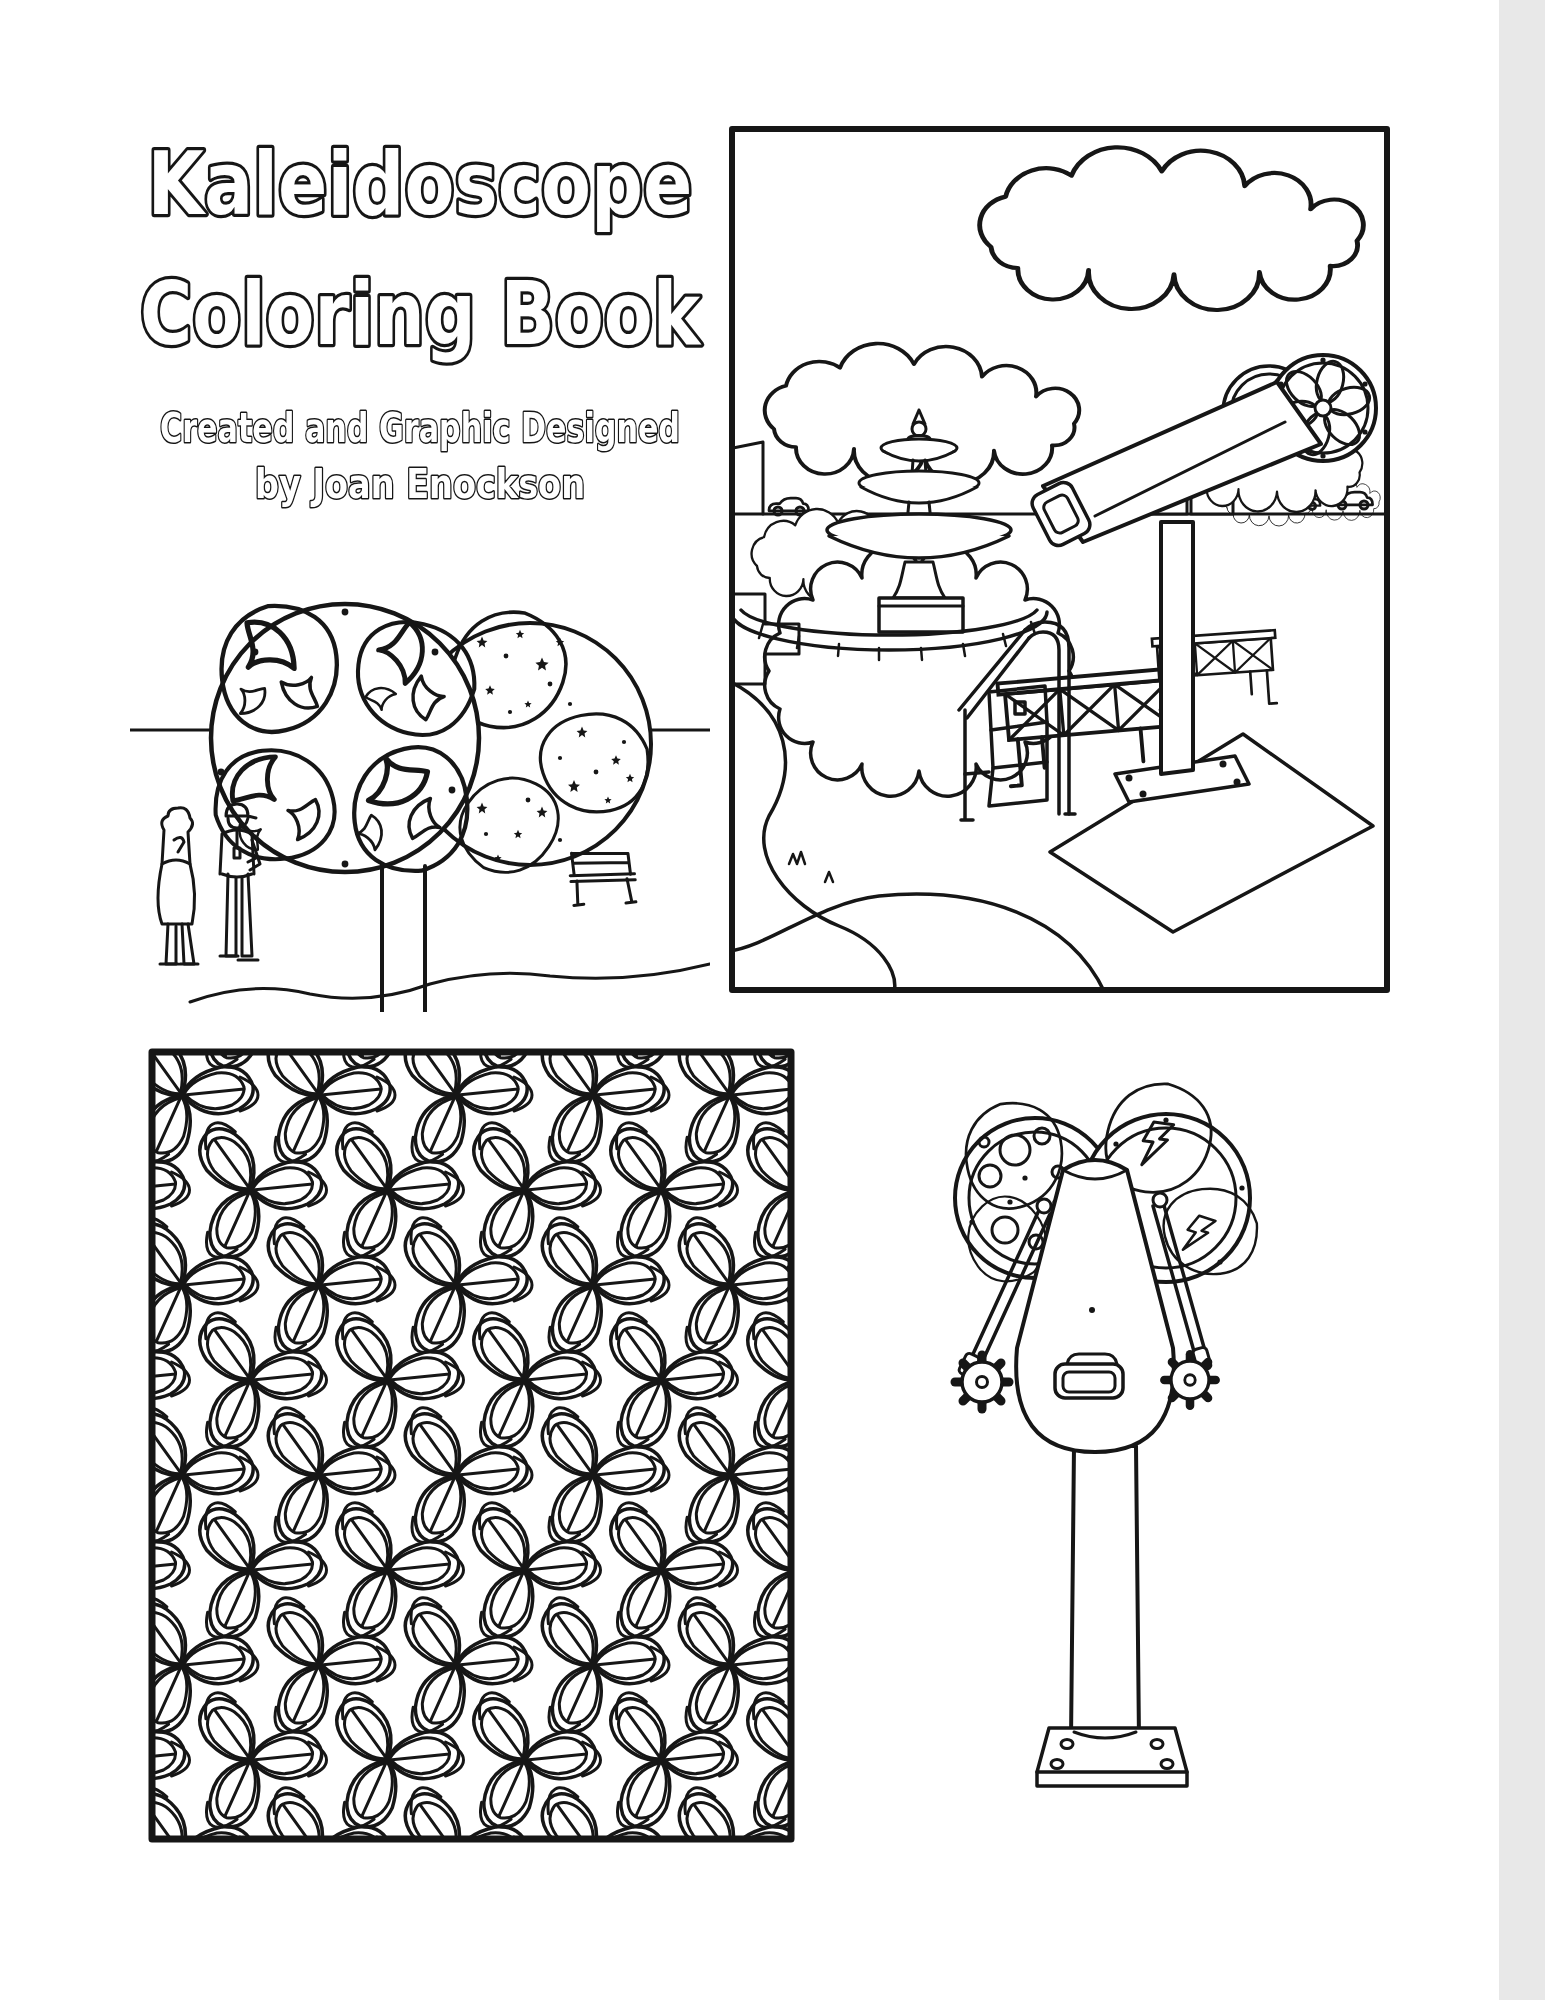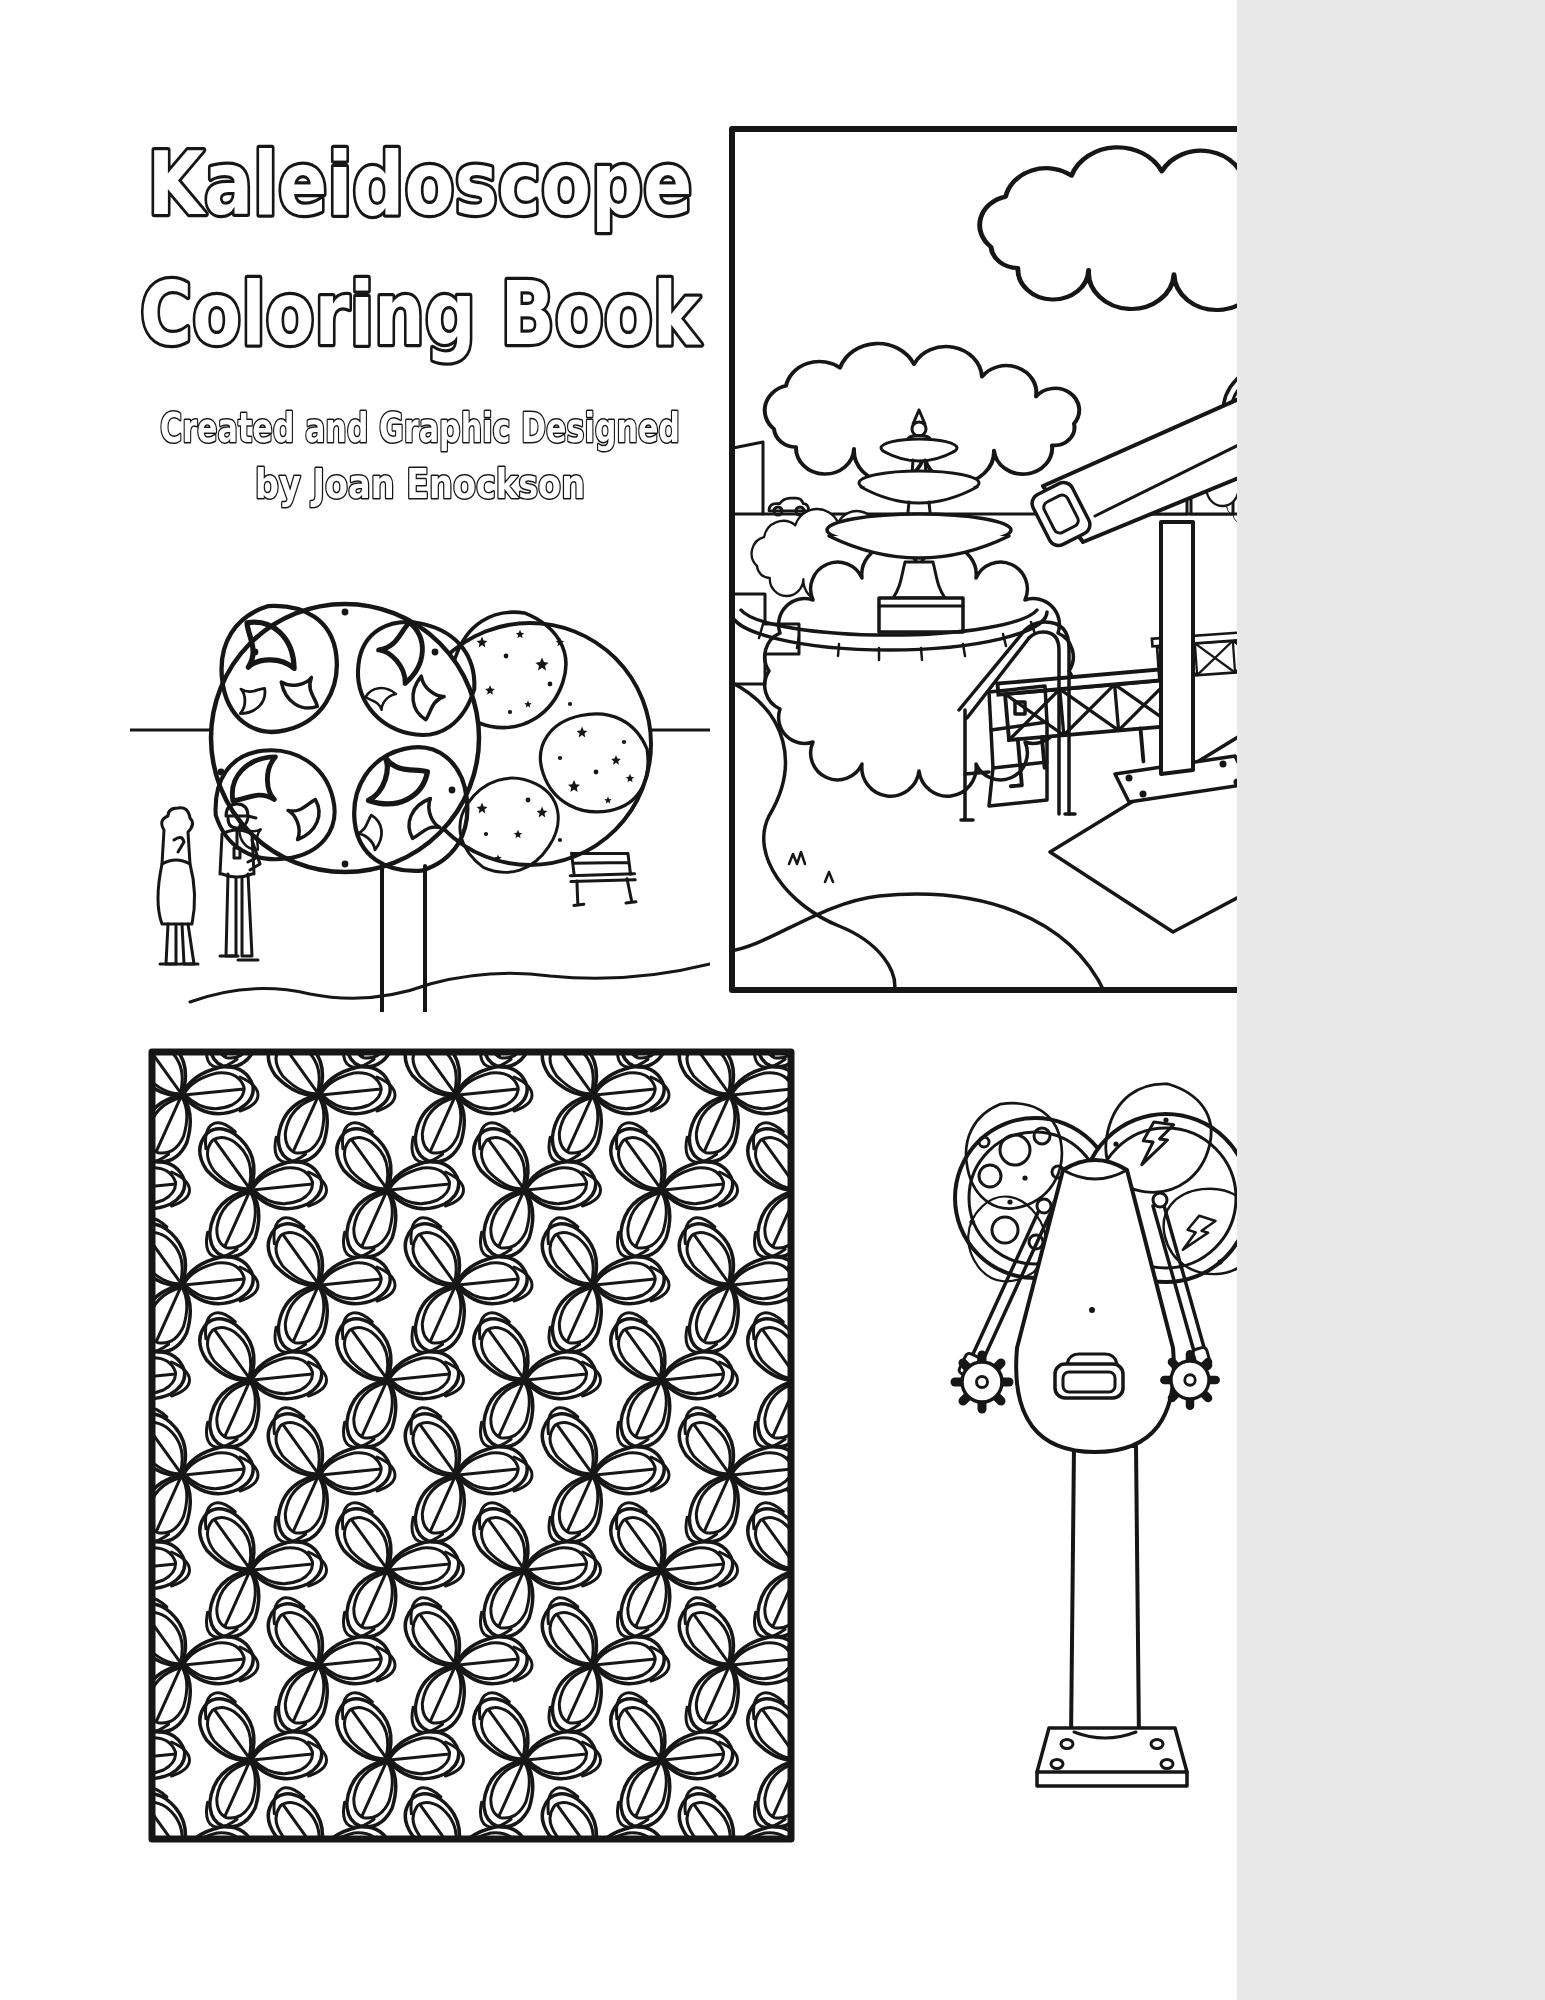--- a/index.html
+++ b/index.html
@@ -1,16 +1,16 @@
 <!DOCTYPE html>
 <html><head>
 <meta charset="utf-8">
 <style>
   html,body{margin:0;padding:0;background:#e8e8e8;}
-  .page{position:relative;width:1237px;height:2000px;background:#ffffff;overflow:hidden;
+  .page{position:relative;width:1499px;height:2000px;background:#ffffff;overflow:hidden;
         font-family:"DejaVu Sans", sans-serif;}
   .abs{position:absolute;}
   svg{display:block;}
   svg text{font-family:"DejaVu Sans", sans-serif;font-weight:bold;}
   .ink{stroke:#161616;fill:none;stroke-linecap:round;stroke-linejoin:round;}
   .inkf{stroke:#161616;fill:#ffffff;stroke-linecap:round;stroke-linejoin:round;}
   .solid{fill:#161616;stroke:none;}
 </style>
 </head>
 <body>

